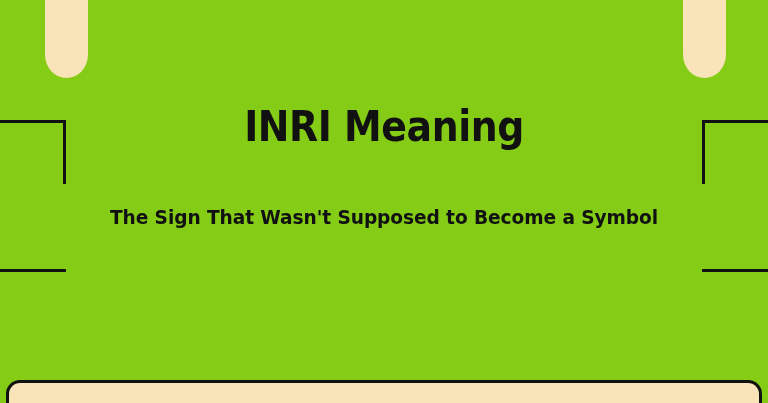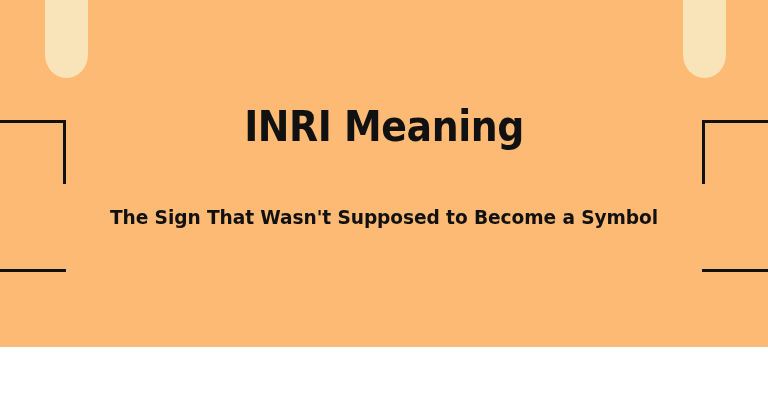--- a/index.html
+++ b/index.html
@@ -10,22 +10,22 @@
     width: 768px;
     height: 403px;
     background: #ffffff;
     font-family: "Liberation Sans", sans-serif;
     overflow: hidden;
   }
 
   #canvas {
     position: relative;
     width: 768px;
-    height: 347px;
-    background: #fdba74;
+    height: 403px;
+    background: #84cc16;
     overflow: hidden;
   }
 
   
   .pill {
     position: absolute;
     top: -30px;
     width: 43px;
     height: 108px;
     background: #f9e3b8;

